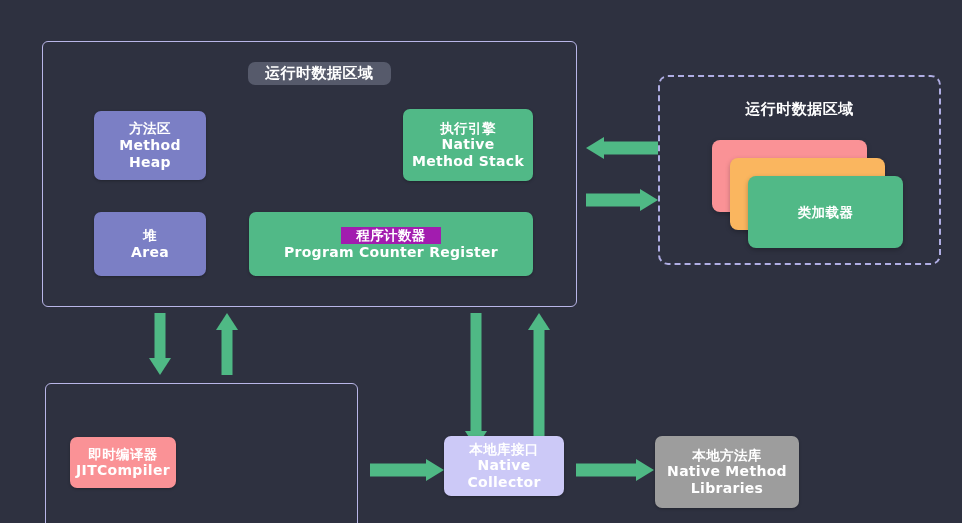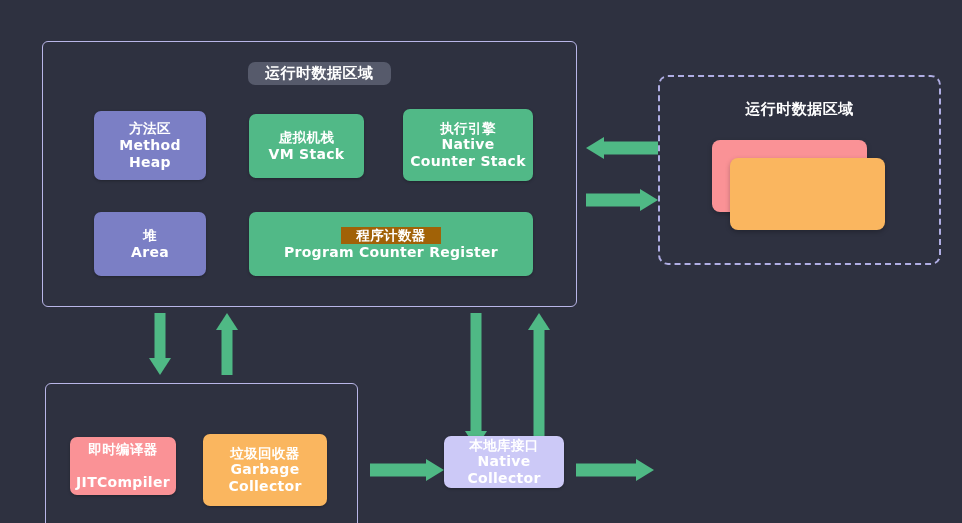--- a/index.html
+++ b/index.html
@@ -60,21 +60,21 @@
     text-align: center;
     color: #ffffff;
     font-weight: bold;
     line-height: 1.22;
     padding: 4px 6px;
     box-shadow: 0 1px 3px rgba(0,0,0,0.28);
   }
   .node .cn { font-size: 13.5px; letter-spacing: 0.4px; }
   .node .en { font-size: 14px; letter-spacing: 0.3px; }
   .node .cn.selected {
-    background: #a16207;
+    background: #a21caf;
     padding: 0 15px;
   }
 
   .c-purple { background: #7b7fc5; }
   .c-green  { background: #51b987; }
   .c-pink   { background: #fa9296; }
   .c-orange { background: #fab65f; }
   .c-lav    { background: #ccc9f7; }
   .c-gray   { background: #9d9d9d; }
 
@@ -127,47 +127,46 @@
   <div class="abs region-solid" style="left:42px; top:41px; width:535px; height:266px;"></div>
 
   <div class="abs region-title selected" style="left:248px; top:62px; width:auto;">运行时数据区域</div>
 
   <div class="abs node c-purple" style="left:94px; top:111px; width:112px; height:69px;">
     <span class="cn">方法区</span>
     <span class="en">Method</span>
     <span class="en">Heap</span>
   </div>
 
-  <div class="abs node c-green" style="left:249px; top:114px; width:115px; height:64px;">
-    <span class="cn">虚拟机栈</span>
-    <span class="en">VM Stack</span>
-  </div>
 
   <div class="abs node c-green" style="left:403px; top:109px; width:130px; height:72px;">
     <span class="cn">执行引擎</span>
     <span class="en">Native</span>
-    <span class="en">Counter Stack</span>
+    <span class="en">Method Stack</span>
   </div>
 
   <div class="abs node c-purple" style="left:94px; top:212px; width:112px; height:64px;">
     <span class="cn">堆</span>
     <span class="en">Area</span>
   </div>
 
   <div class="abs node c-green" style="left:249px; top:212px; width:284px; height:64px;">
     <span class="cn selected">程序计数器</span>
     <span class="en">Program Counter Register</span>
   </div>
 
   <div class="abs region-dashed" style="left:658px; top:75px; width:283px; height:190px;"></div>
 
   <div class="abs region-title" style="left:658px; top:100px; width:283px;">运行时数据区域</div>
 
   <div class="abs card c-pink" style="left:712px; top:140px; width:155px; height:72px;"></div>
   <div class="abs card c-orange" style="left:730px; top:158px; width:155px; height:72px;"></div>
+  <div class="abs card c-green node" style="left:748px; top:176px; width:155px; height:72px;">
+    <span class="cn">类加载器</span>
+  </div>
 
   <div class="arrow arrow-left" style="left:586px; top:137px; width:72px; height:22px;">
     <div class="shaft" style="width:54px;"></div>
     <div class="head"></div>
   </div>
   <div class="arrow arrow-right" style="left:586px; top:189px; width:72px; height:22px;">
     <div class="shaft" style="width:54px;"></div>
     <div class="head"></div>
   </div>
 
@@ -185,41 +184,41 @@
     <div class="head"></div>
   </div>
   <div class="arrow arrow-up" style="left:527px; top:313px; width:24px; height:135px;">
     <div class="shaft" style="height:118px;"></div>
     <div class="head"></div>
   </div>
 
   <div class="abs region-solid" style="left:45px; top:383px; width:313px; height:150px;"></div>
 
 
-  <div class="abs node c-pink" style="left:70px; top:437px; width:106px; height:58px;justify-content:space-between;">
+  <div class="abs node c-pink" style="left:70px; top:437px; width:106px; height:51px;">
     <span class="cn">即时编译器</span>
     <span class="en">JITCompiler</span>
   </div>
 
-  <div class="abs node c-orange" style="left:203px; top:434px; width:124px; height:72px;">
-    <span class="cn">垃圾回收器</span>
-    <span class="en">Garbage</span>
-    <span class="en">Collector</span>
-  </div>
 
   <div class="arrow arrow-right" style="left:370px; top:459px; width:74px; height:22px;">
     <div class="shaft" style="width:56px;"></div>
     <div class="head"></div>
   </div>
 
-  <div class="abs node c-lav" style="left:444px; top:436px; width:120px; height:52px;">
+  <div class="abs node c-lav" style="left:444px; top:436px; width:120px; height:60px;">
     <span class="cn">本地库接口</span>
     <span class="en">Native</span>
     <span class="en">Collector</span>
   </div>
 
   <div class="arrow arrow-right" style="left:576px; top:459px; width:78px; height:22px;">
     <div class="shaft" style="width:60px;"></div>
     <div class="head"></div>
   </div>
 
+  <div class="abs node c-gray" style="left:655px; top:436px; width:144px; height:72px;">
+    <span class="cn">本地方法库</span>
+    <span class="en">Native Method</span>
+    <span class="en">Libraries</span>
+  </div>
 
 </div>
 
 </body></html>

